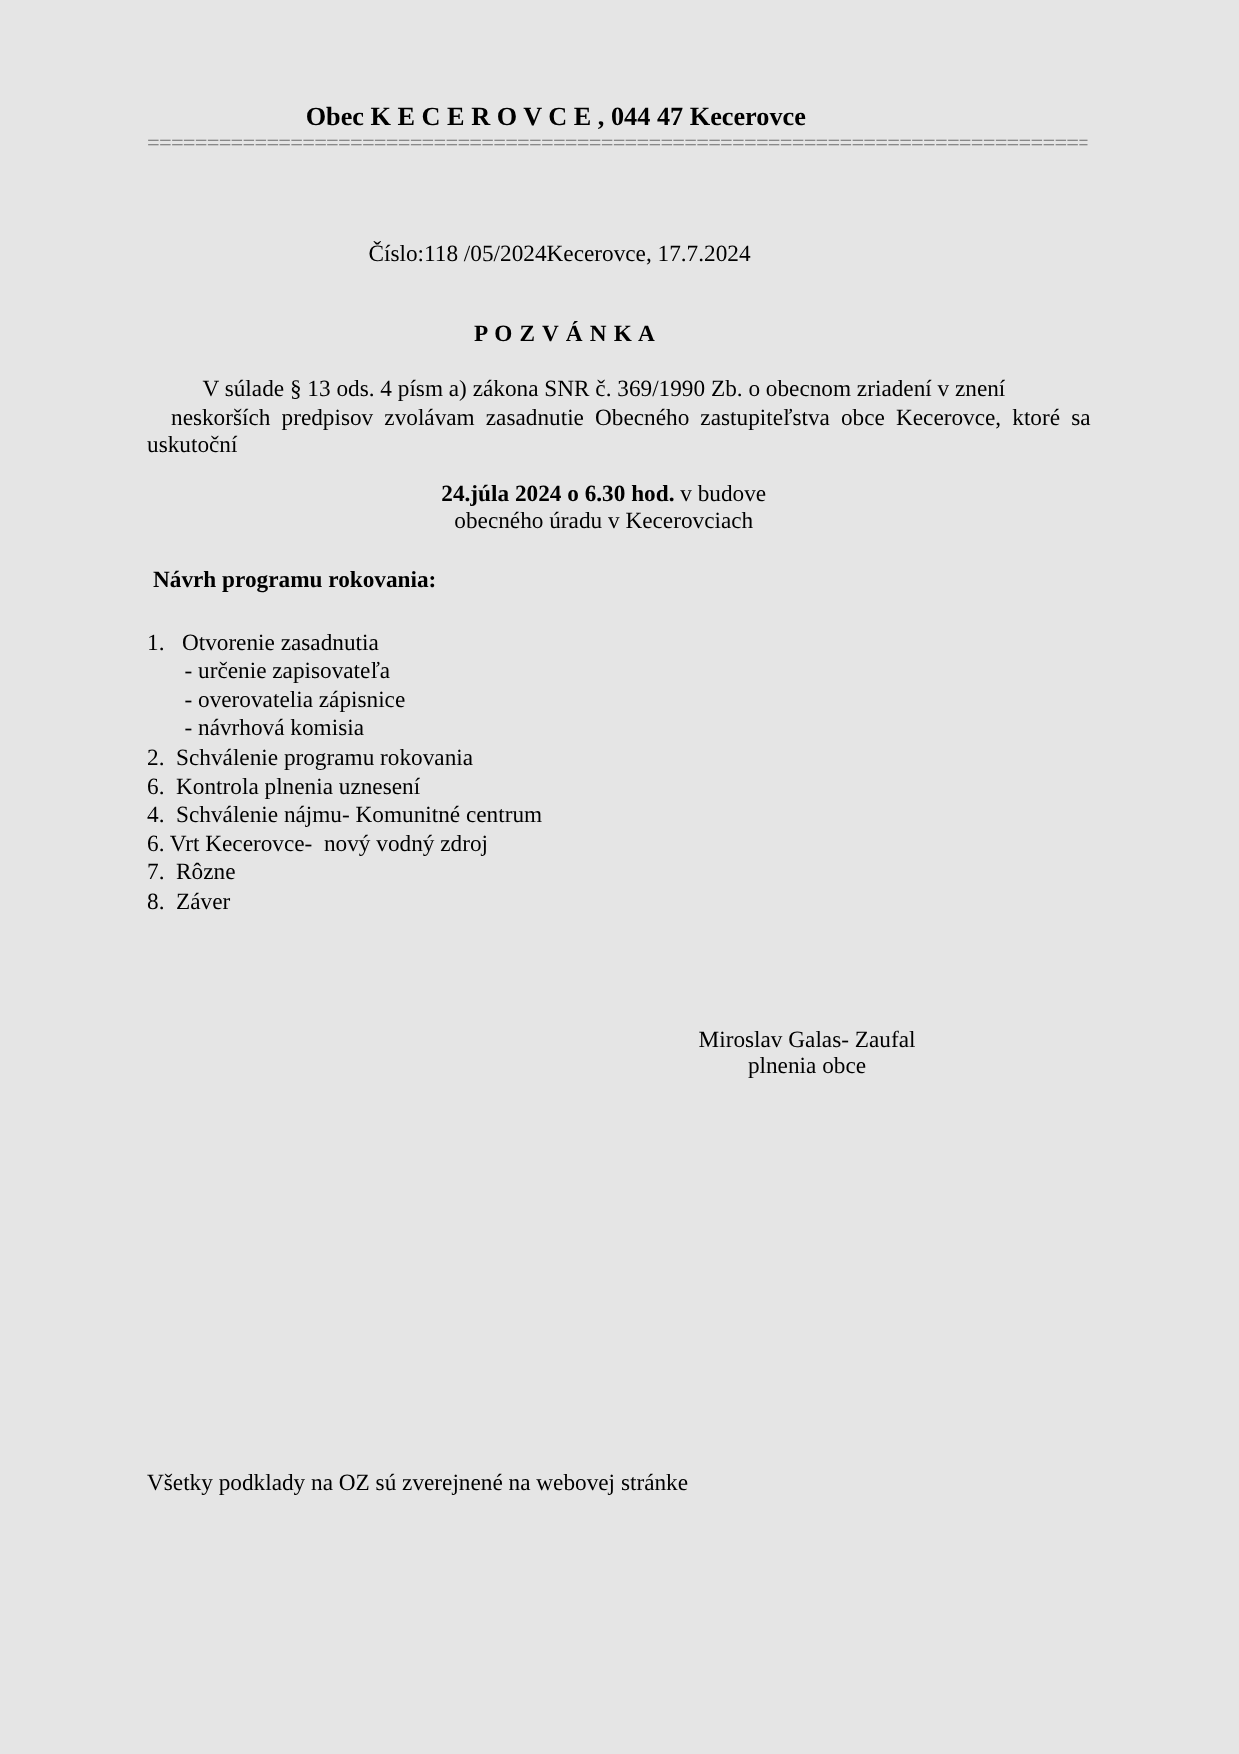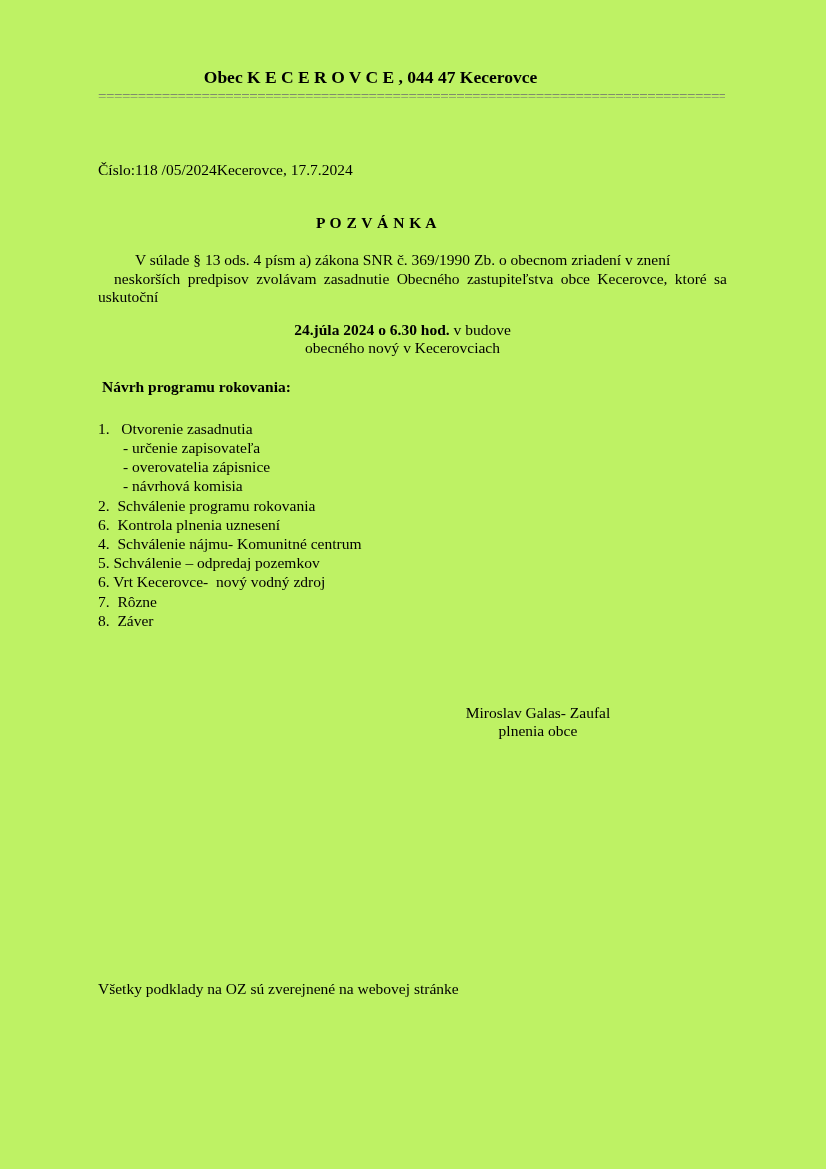--- a/index.html
+++ b/index.html
@@ -4,21 +4,21 @@
 <style>
   html, body {
     margin: 0;
     padding: 0;
     background: #ffffff;
   }
   .page {
     position: relative;
     width: 826px;
     height: 1169px;
-    background: #bef264;
+    background: #e5e5e5;
     color: #000000;
     font-family: "Liberation Serif", "DejaVu Serif", serif;
     font-size: 15.5px;
     line-height: 19px;
     box-sizing: border-box;
     padding: 0 99px 16px 98px;
     overflow: hidden;
   }
   .doc-title {
     padding-top: 66px;
@@ -37,21 +37,21 @@
     white-space: nowrap;
     color: #6e6e6e;
     font-size: 15px;
     line-height: 11px;
     letter-spacing: -0.5px;
     user-select: none;
   }
   .meta-row {
     margin-top: 56px;
     display: flex;
-    justify-content: flex-start;
+    justify-content: center;
   }
   .meta-place {
     margin-right: 79px;
   }
   .heading {
     margin-top: 34px;
     padding-right: 72px;
     text-align: center;
     font-weight: bold;
     letter-spacing: 0.5px;
@@ -112,34 +112,33 @@
   <div class="heading">P O Z V Á N K A</div>
 
   <div class="intro">
     <div class="intro-line1">V súlade § 13 ods. 4 písm a) zákona SNR č. 369/1990 Zb. o obecnom zriadení v znení</div>
     <div class="intro-line2">neskorších predpisov zvolávam zasadnutie Obecného zastupiteľstva obce Kecerovce, ktoré sa</div>
     <div class="intro-line3">uskutoční</div>
   </div>
 
   <div class="meeting">
     <div><span class="bold">24.júla 2024 o 6.30 hod.</span><span> v budove</span></div>
-    <div>obecného nový v Kecerovciach</div>
+    <div>obecného úradu v Kecerovciach</div>
   </div>
 
   <div class="agenda-title">Návrh programu rokovania:</div>
 
   <div class="agenda">
     <div class="agenda-line">1.   Otvorenie zasadnutia</div>
     <div class="agenda-line sub">- určenie zapisovateľa</div>
     <div class="agenda-line sub">- overovatelia zápisnice</div>
     <div class="agenda-line sub">- návrhová komisia</div>
     <div class="agenda-line">2.  Schválenie programu rokovania</div>
     <div class="agenda-line">6.  Kontrola plnenia uznesení</div>
     <div class="agenda-line">4.  Schválenie nájmu- Komunitné centrum</div>
-    <div class="agenda-line">5. Schválenie – odpredaj pozemkov</div>
     <div class="agenda-line">6. Vrt Kecerovce-  nový vodný zdroj</div>
     <div class="agenda-line">7.  Rôzne</div>
     <div class="agenda-line">8.  Záver</div>
   </div>
 
   <div class="signature">
     <div>Miroslav Galas- Zaufal</div>
     <div>plnenia obce</div>
   </div>
 

